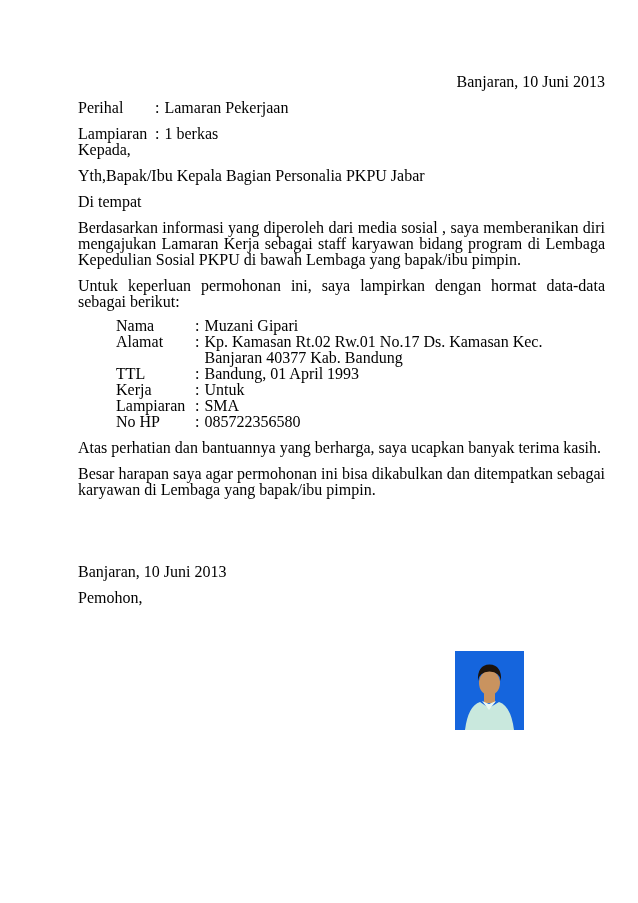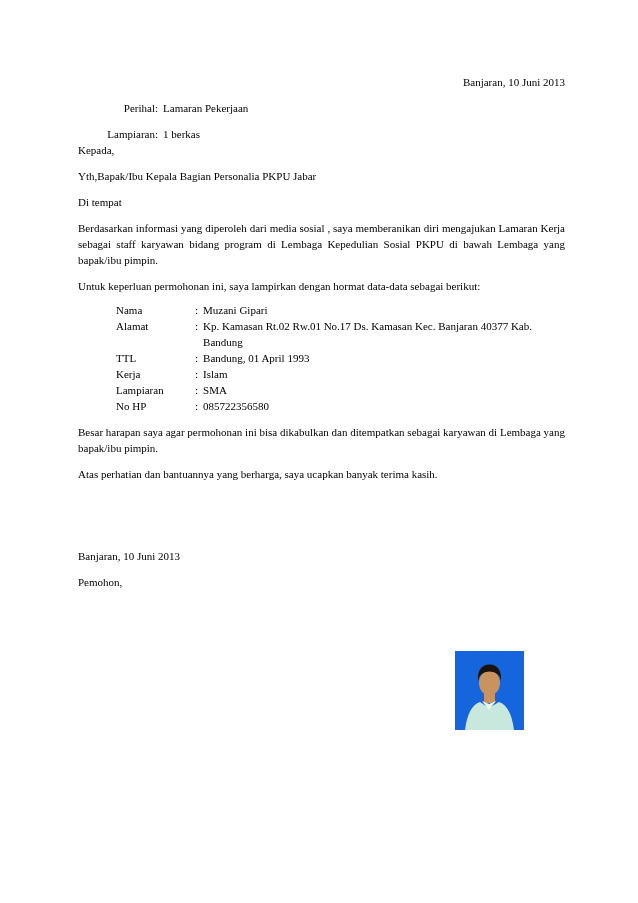--- a/index.html
+++ b/index.html
@@ -2,36 +2,36 @@
 <html><head>
 <meta charset="utf-8">
 <style>
   html, body { margin: 0; padding: 0; background: #ffffff; }
   .page {
     position: relative;
     width: 638px;
     height: 733px;
     box-sizing: border-box;
     background: #ffffff;
-    padding: 74px 73px 0 78px;
+    padding: 74px 33px 0 78px;
     font-family: "Liberation Serif", "DejaVu Serif", serif;
-    font-size: 11px;
+    font-size: 16px;
     line-height: 16px;
     color: #000000;
   }
   .block { margin: 0; }
   .date-line { text-align: right; }
   .mt10 { margin-top: 10px; }
   .mt11 { margin-top: 11px; }
   .mt36 { }
   .mt40 { margin-top: 40px; }
   .mt66 { margin-top: 66px; }
   .para { text-align: justify; }
   .meta-row { display: flex; }
-  .meta-label { display: inline-block; width: 77px; flex: 0 0 77px; text-align: right; }
+  .meta-label { display: inline-block; width: 77px; flex: 0 0 77px; }
   .colon { flex: 0 0 auto; margin-right: 5px; }
   .fields { margin-left: 38px; margin-top: 8px; }
   .field-row { display: flex; }
   .field-label { display: inline-block; width: 79px; flex: 0 0 79px; }
   .field-value { flex: 1 1 auto; max-width: 363px; }
   .photo-frame {
     position: absolute;
     left: 455px;
     top: 651px;
     width: 69px;
@@ -80,37 +80,37 @@
       <span class="field-value">Kp. Kamasan Rt.02 Rw.01 No.17 Ds. Kamasan Kec. Banjaran 40377 Kab. Bandung</span>
     </div>
     <div class="field-row">
       <span class="field-label">TTL</span>
       <span class="colon">:</span>
       <span class="field-value">Bandung, 01 April 1993</span>
     </div>
     <div class="field-row">
       <span class="field-label">Kerja</span>
       <span class="colon">:</span>
-      <span class="field-value">Islam</span>
+      <span class="field-value">Untuk</span>
     </div>
     <div class="field-row">
       <span class="field-label">Lampiaran</span>
       <span class="colon">:</span>
       <span class="field-value">SMA</span>
     </div>
     <div class="field-row">
       <span class="field-label">No HP</span>
       <span class="colon">:</span>
       <span class="field-value">085722356580</span>
     </div>
   </div>
 
+  <div class="block mt10">Atas perhatian dan bantuannya yang berharga, saya ucapkan banyak terima kasih.</div>
+
   <div class="block para mt10">Besar harapan saya agar permohonan ini bisa dikabulkan dan ditempatkan sebagai karyawan di Lembaga yang bapak/ibu pimpin.</div>
-
-  <div class="block mt10">Atas perhatian dan bantuannya yang berharga, saya ucapkan banyak terima kasih.</div>
 
   <div class="block mt66">Banjaran, 10 Juni 2013</div>
   <div class="block mt10">Pemohon,</div>
 
   <div class="photo-frame">
     <svg width="69" height="79" viewBox="0 0 69 79" xmlns="http://www.w3.org/2000/svg">
       <rect x="0" y="0" width="69" height="79" fill="#1565dd"></rect>
       <rect x="29" y="40" width="11" height="12" fill="#c9935f"></rect>
       <path d="M10,79 Q13,55 25,51 L34,57 L44,51 Q56,55 59,79 Z" fill="#c9e8dd"></path>
       <polygon points="27,50 34,59 41,50 34,53" fill="#e9f6f0"></polygon>

